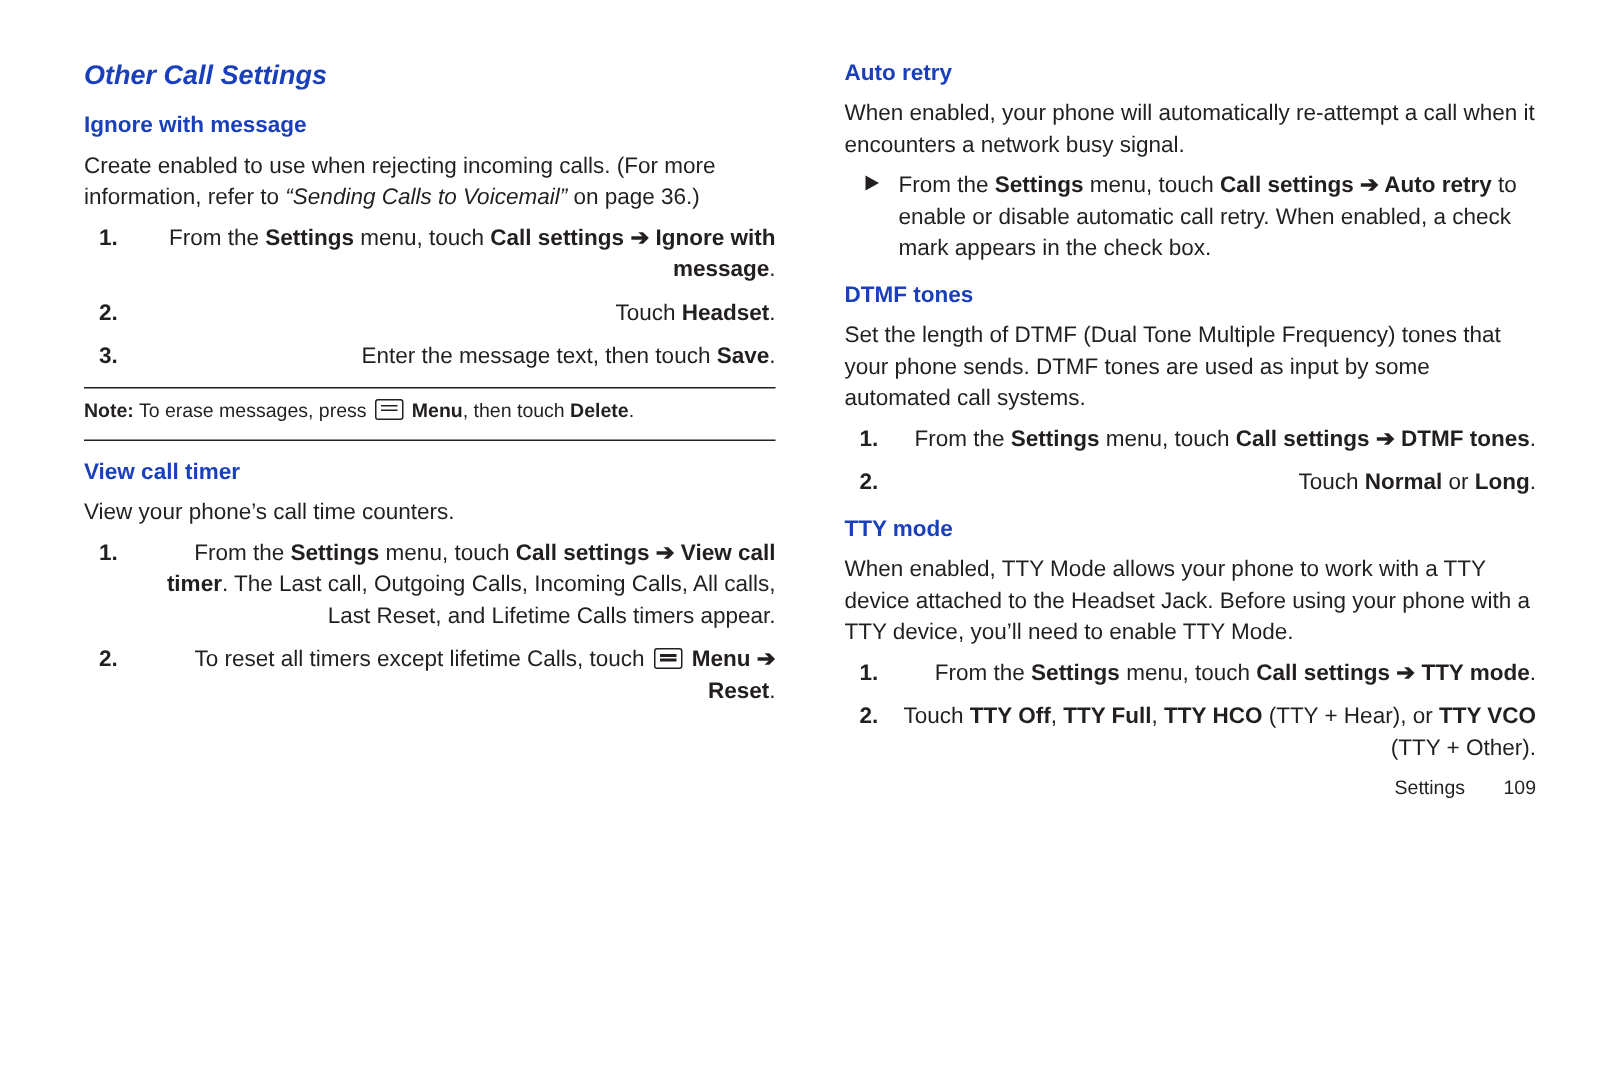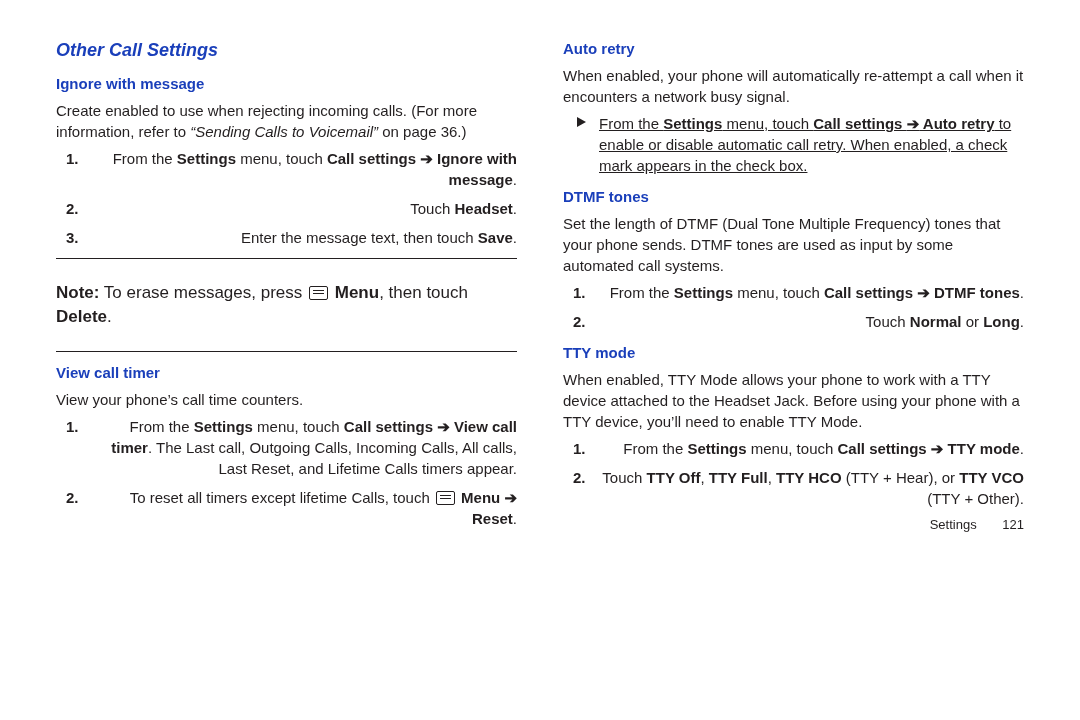--- a/index.html
+++ b/index.html
@@ -64,22 +64,22 @@
     font-weight: bold;
   }
   b { font-weight: bold; }
   .arrow { font-weight: bold; }
   .hr {
     border: none;
     border-top: 1.2px solid #231f20;
     margin: 10px 0 6px 0;
   }
   .note {
-    font-size: 17px;
-    margin: 22px 0;
+    font-size: 13px;
+    margin: 6px 0;
   }
   .menu-icon {
     display: inline-block;
     width: 19px;
     height: 14px;
     border: 1.2px solid #231f20;
     border-radius: 2px;
     vertical-align: -2px;
     position: relative;
     margin: 0 2px 0 2px;
@@ -91,21 +91,20 @@
     left: 3px; right: 3px; top: 3px;
     height: 1.2px;
     background: #231f20;
     box-shadow: 0 3px 0 #231f20;
   }
   .bullet-line {
     position: relative;
     padding-left: 36px;
     font-size: 15px;
     margin: 4px 0 8px 0;
-    text-decoration: underline;
   }
   .tri {
     position: absolute;
     left: 14px; top: 4px;
     width: 0; height: 0;
     border-top: 5px solid transparent;
     border-bottom: 5px solid transparent;
     border-left: 9px solid #231f20;
   }
   .footer {
@@ -187,15 +186,15 @@
         </li>
         <li>
           <span>Touch </span><b>TTY Off</b><span>, </span><b>TTY Full</b><span>, </span><b>TTY HCO</b><span> (TTY + Hear), or </span><b>TTY VCO</b><span> (TTY + Other).</span>
         </li>
       </ol>
     </div>
   </div>
 
   <div class="footer">
     <span>Settings</span>
-    <span class="num">121</span>
+    <span class="num">109</span>
   </div>
 </div>
 
 </body></html>

